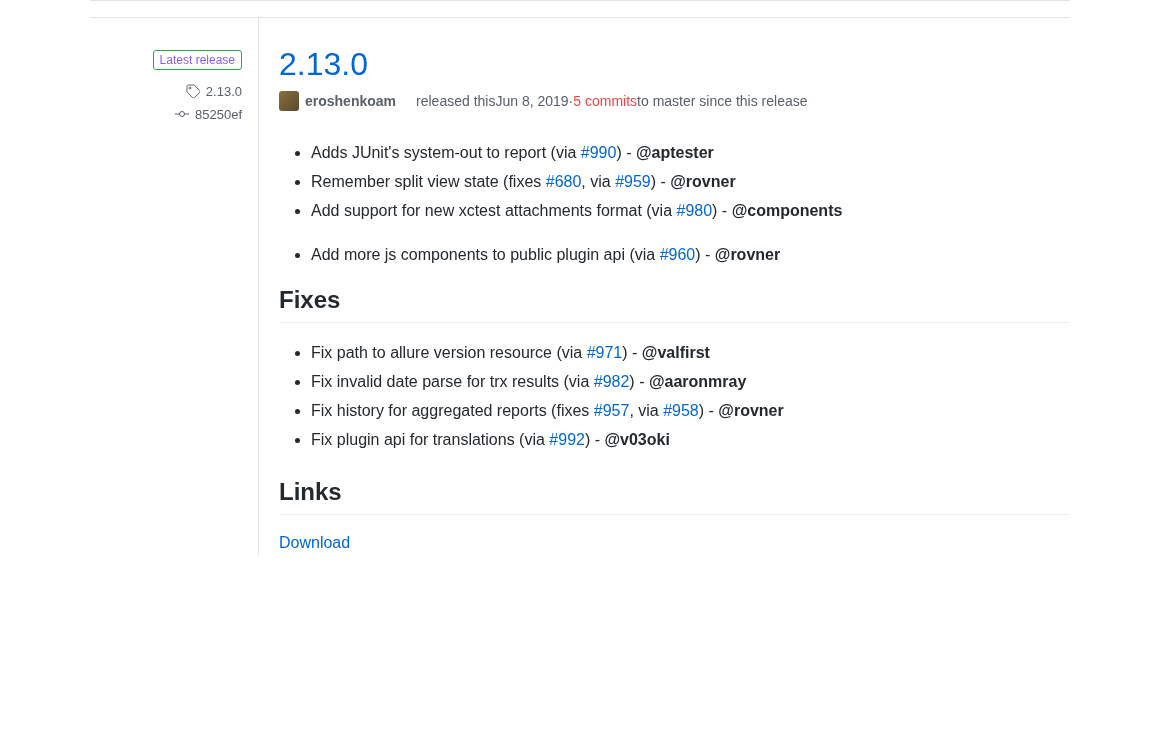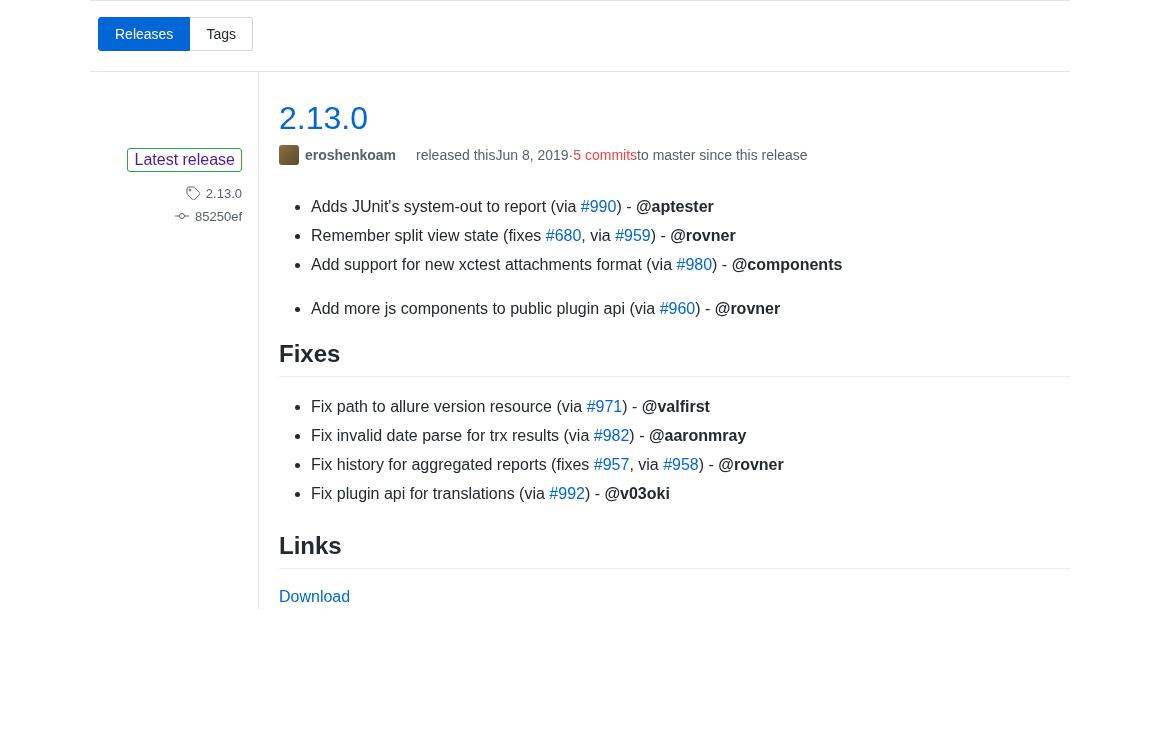--- a/index.html
+++ b/index.html
@@ -55,26 +55,25 @@
     }
     .sidebar {
       width: 168px;
       padding: 32px 16px 0 0;
       text-align: right;
       flex-shrink: 0;
     }
     .latest-badge {
       display: inline-block;
       border: 1px solid #28a745;
-      color: #4c1d95;
+      color: #8b5cf6;
       padding: 2px 6px;
-      font-size: 16px;
+      font-size: 12px;
       border-radius: 3px;
       margin-bottom: 8px;
-      margin-top: 44px;
     }
     .sidebar-meta {
       margin-top: 6px;
       color: #586069;
       font-size: 13px;
     }
     .sidebar-meta .icon {
       display: inline-block;
       vertical-align: middle;
       margin-right: 2px;
@@ -168,24 +167,20 @@
     .release-body {
       position: relative;
     }
   </style>
 </head>
 <body>
 
 <div class="container">
   <div class="top-divider"></div>
 
-  <div class="tabs">
-    <div class="tab active">Releases</div>
-    <div class="tab">Tags</div>
-  </div>
 
   <div class="release-wrapper">
     <div class="sidebar">
       <div class="latest-badge">Latest release</div>
       <div class="sidebar-meta">
         <span class="icon">
           <svg width="14" height="14" viewBox="0 0 14 14" fill="none">
               <path d="M7.5 1H2.5C1.67 1 1 1.67 1 2.5v5c0 .4.16.78.44 1.06l5 5c.58.58 1.54.58 2.12 0l5-5c.58-.58.58-1.54 0-2.12l-5-5C8.28 1.16 7.9 1 7.5 1zM4 5a1 1 0 110-2 1 1 0 010 2z" stroke="#586069" stroke-width="1"></path>
             </svg>
         </span>

